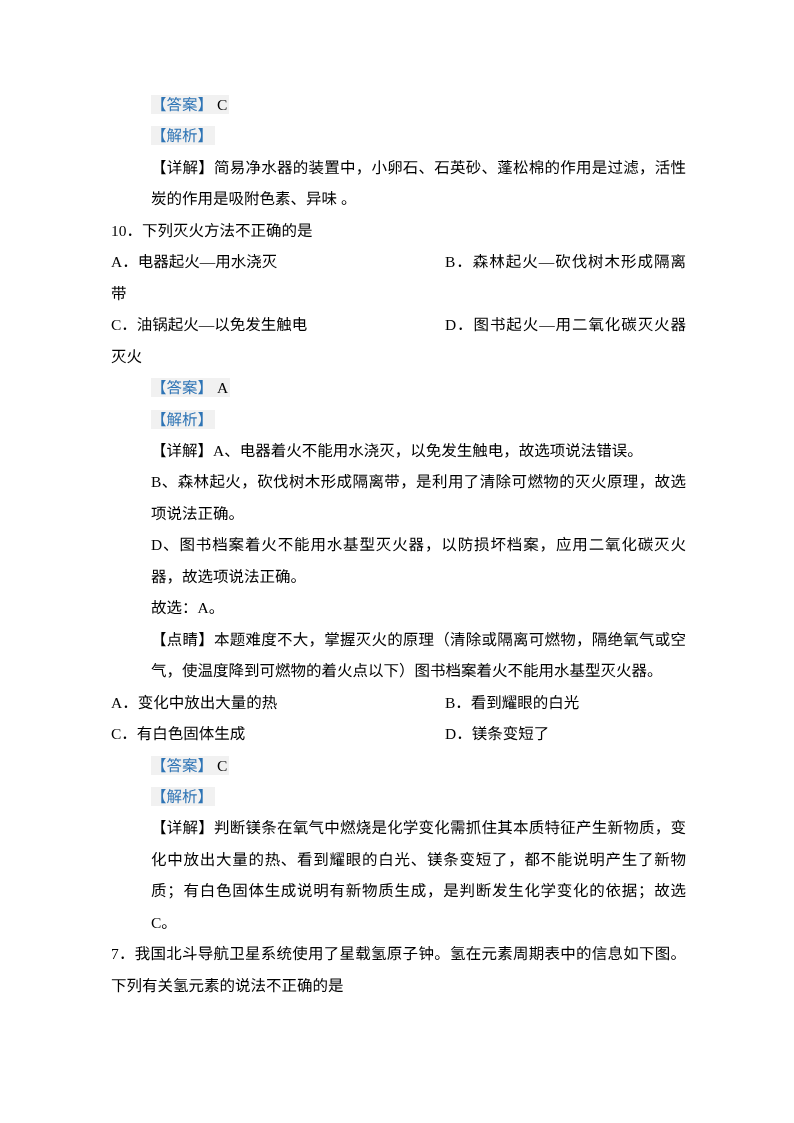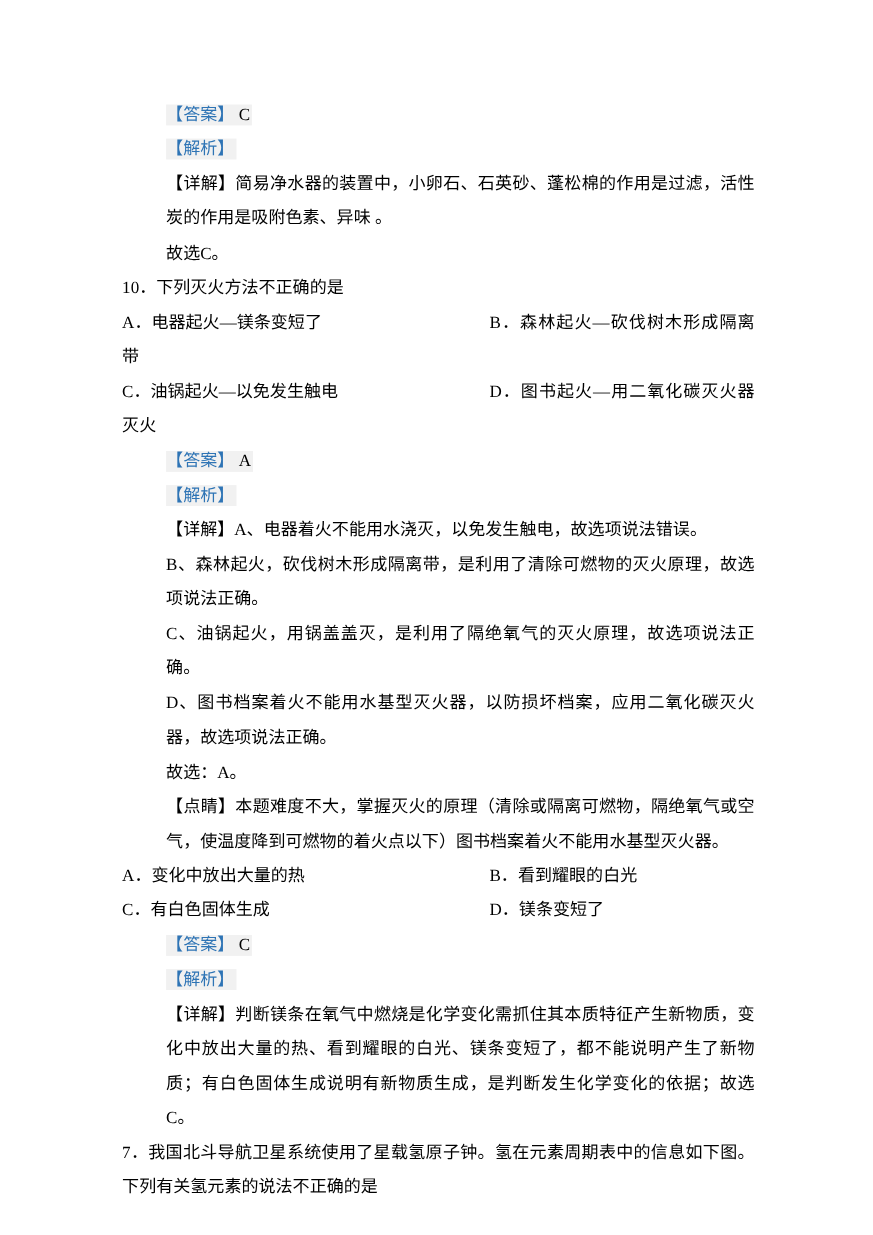--- a/index.html
+++ b/index.html
@@ -46,30 +46,28 @@
   }
 </style>
 </head>
 <body>
 
 <div class="page">
 
   <p class="para"><span class="chip"><span class="blue">【答案】</span><span class="letter">C</span></span></p>
   <p class="para"><span class="chip blue">【解析】</span></p>
   <p class="para">【详解】简易净水器的装置中，小卵石、石英砂、蓬松棉的作用是过滤，活性炭的作用是吸附色素、异味 。</p>
-  <p class="para">故选C。</p>
 
   <p class="para indent">10．下列灭火方法不正确的是</p>
-  <p class="para indent"><span class="opt1">A．电器起火—镁条变短了</span><span>B．森林起火—砍伐树木形成隔离带</span></p>
+  <p class="para indent"><span class="opt1">A．电器起火—用水浇灭</span><span>B．森林起火—砍伐树木形成隔离带</span></p>
   <p class="para indent"><span class="opt1">C．油锅起火—以免发生触电</span><span>D．图书起火—用二氧化碳灭火器灭火</span></p>
   <p class="para"><span class="chip"><span class="blue">【答案】</span><span class="letter">A</span></span></p>
   <p class="para"><span class="chip blue">【解析】</span></p>
   <p class="para">【详解】A、电器着火不能用水浇灭，以免发生触电，故选项说法错误。</p>
   <p class="para">B、森林起火，砍伐树木形成隔离带，是利用了清除可燃物的灭火原理，故选项说法正确。</p>
-  <p class="para">C、油锅起火，用锅盖盖灭，是利用了隔绝氧气的灭火原理，故选项说法正确。</p>
   <p class="para">D、图书档案着火不能用水基型灭火器，以防损坏档案，应用二氧化碳灭火器，故选项说法正确。</p>
   <p class="para">故选：A。</p>
   <p class="para">【点睛】本题难度不大，掌握灭火的原理（清除或隔离可燃物，隔绝氧气或空气，使温度降到可燃物的着火点以下）图书档案着火不能用水基型灭火器。</p>
 
   <p class="para indent"><span class="opt1">A．变化中放出大量的热</span><span>B．看到耀眼的白光</span></p>
   <p class="para indent"><span class="opt1">C．有白色固体生成</span><span>D．镁条变短了</span></p>
   <p class="para"><span class="chip"><span class="blue">【答案】</span><span class="letter">C</span></span></p>
   <p class="para"><span class="chip blue">【解析】</span></p>
   <p class="para">【详解】判断镁条在氧气中燃烧是化学变化需抓住其本质特征产生新物质，变化中放出大量的热、看到耀眼的白光、镁条变短了，都不能说明产生了新物质；有白色固体生成说明有新物质生成，是判断发生化学变化的依据；故选C。</p>
 

